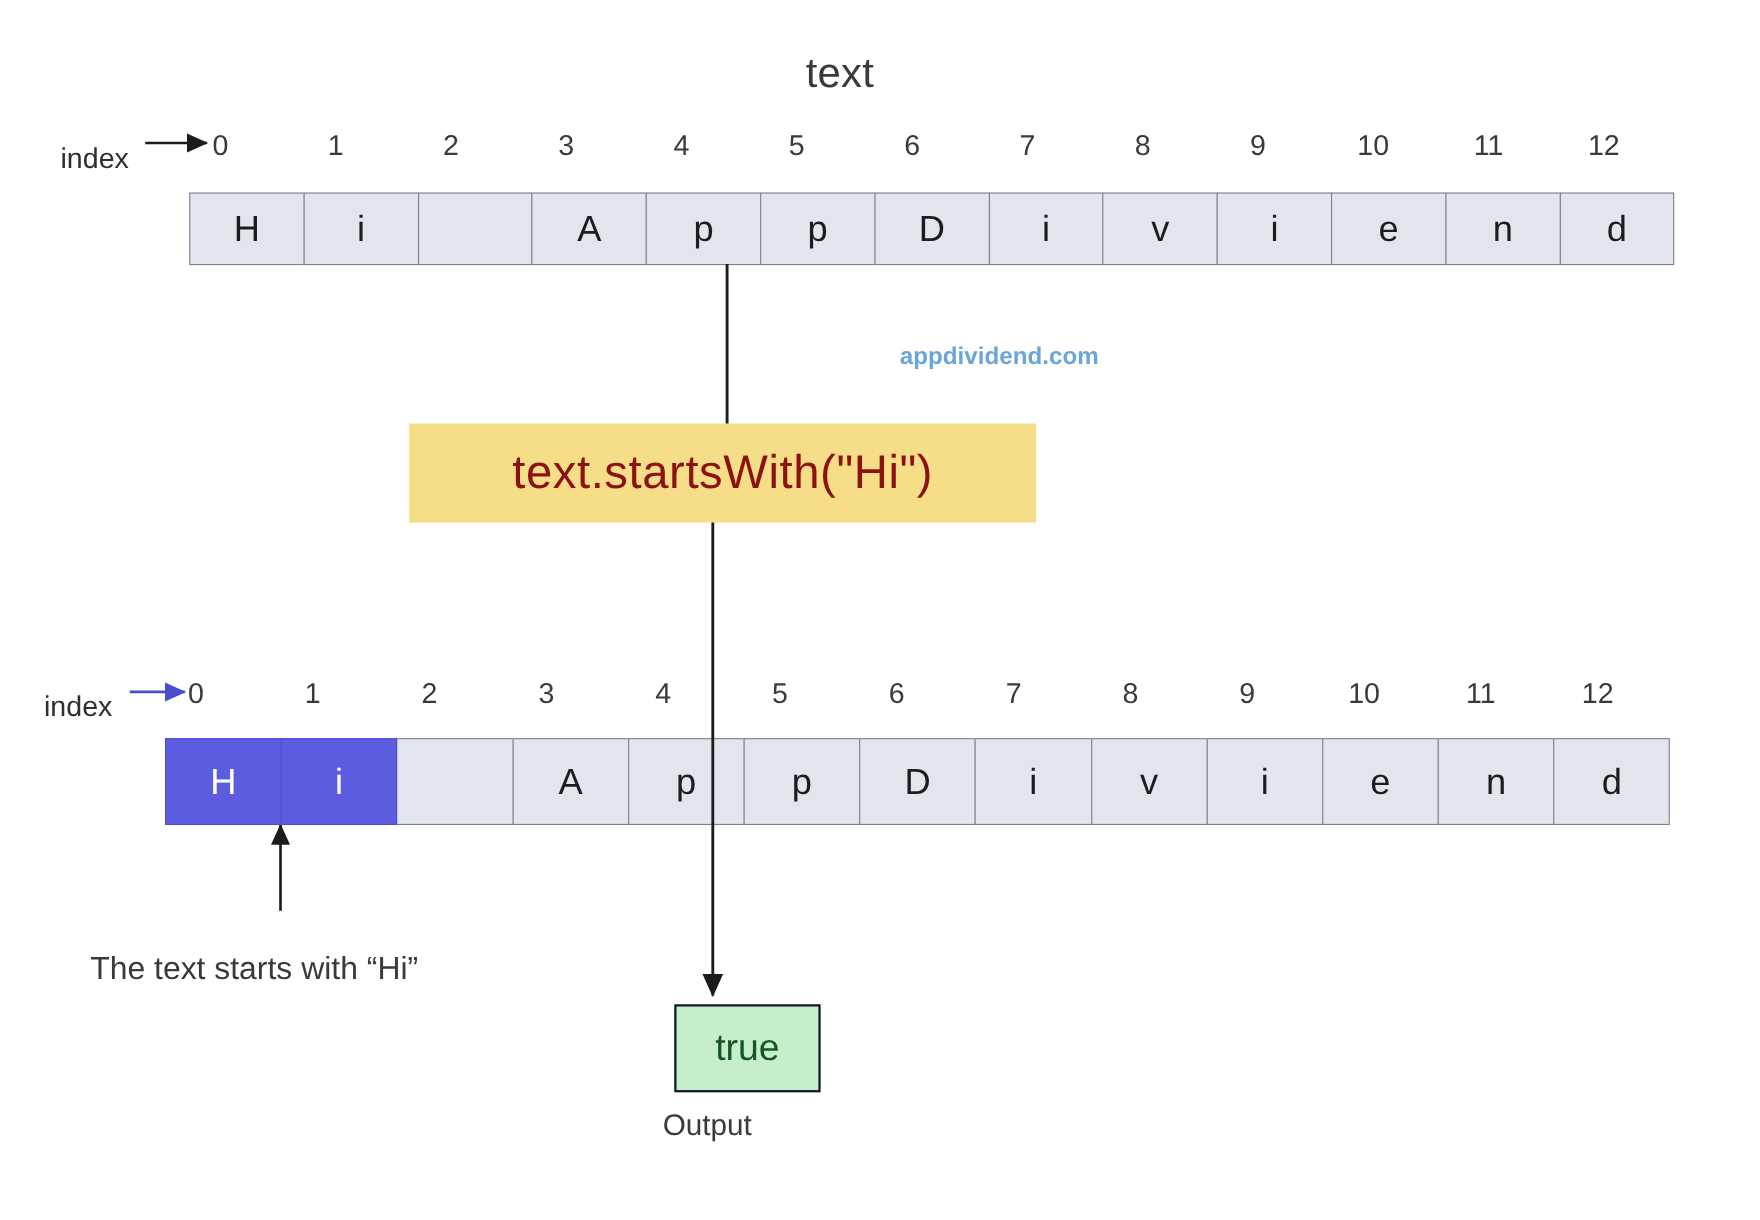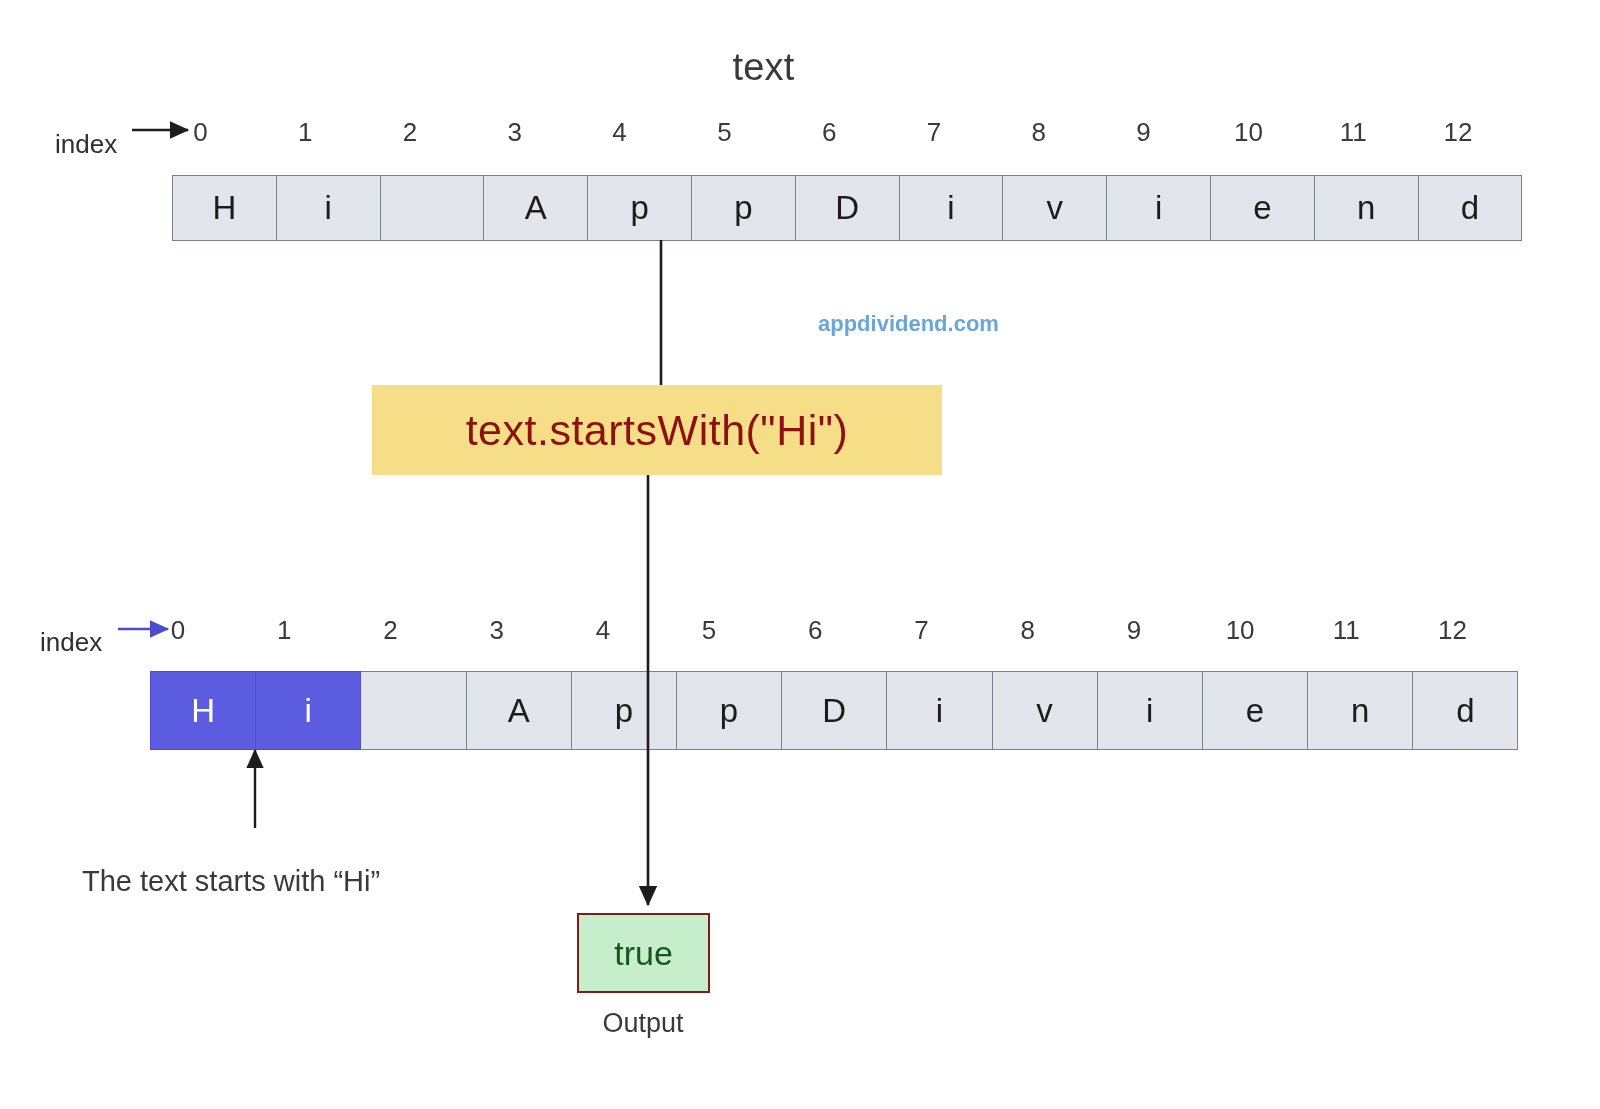--- a/index.html
+++ b/index.html
@@ -84,27 +84,28 @@
     justify-content: center;
     color: #8c1212;
     font-size: 43px;
     letter-spacing: 0.5px;
   }
 
   
   .output-box {
     position: absolute;
     background: #c6eecb;
-    border: 2px solid #7f1d1d;
+    border: 2px solid #0f172a;
     box-sizing: border-box;
     display: flex;
     align-items: center;
     justify-content: center;
     color: #18561f;
     font-size: 34px;
+    margin-left: 36px;
   }
   .output-caption {
     position: absolute;
     font-size: 27px;
     color: #3a3a3a;
     text-align: center;
     transform: translateX(-50%);
   }
 
   

